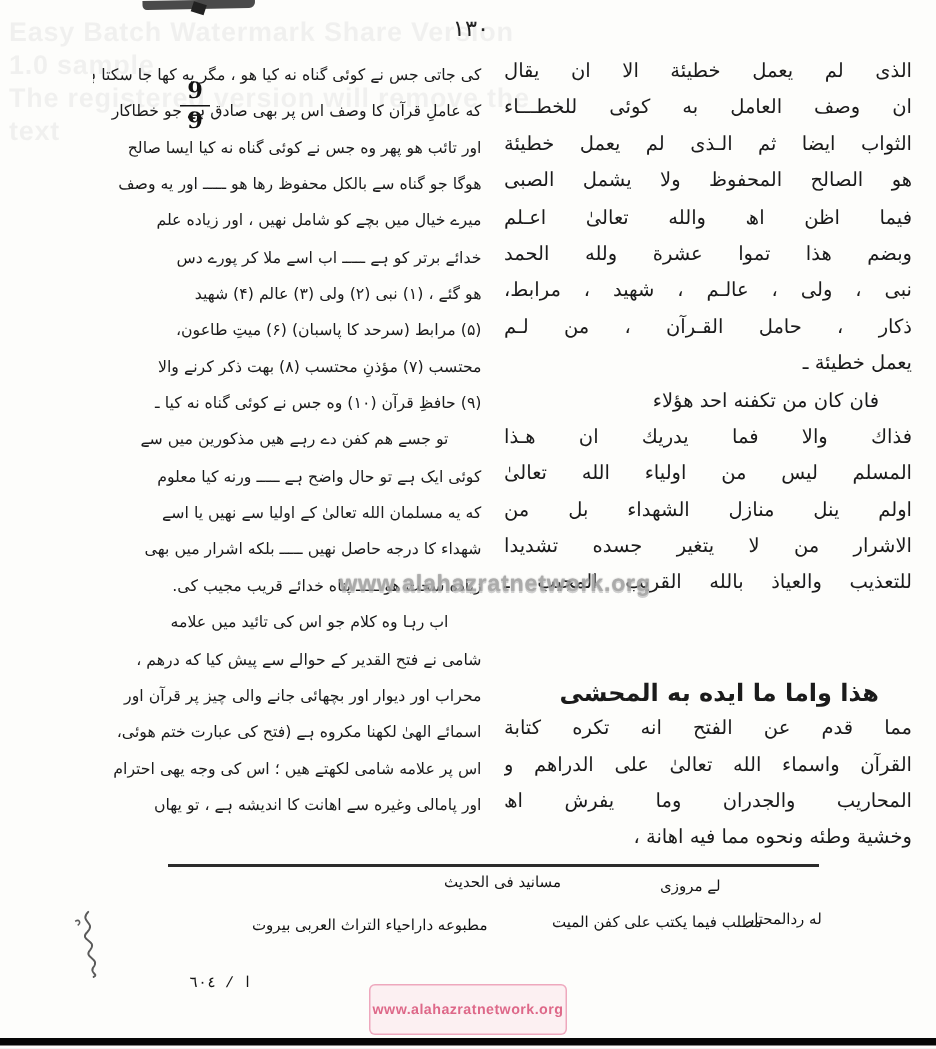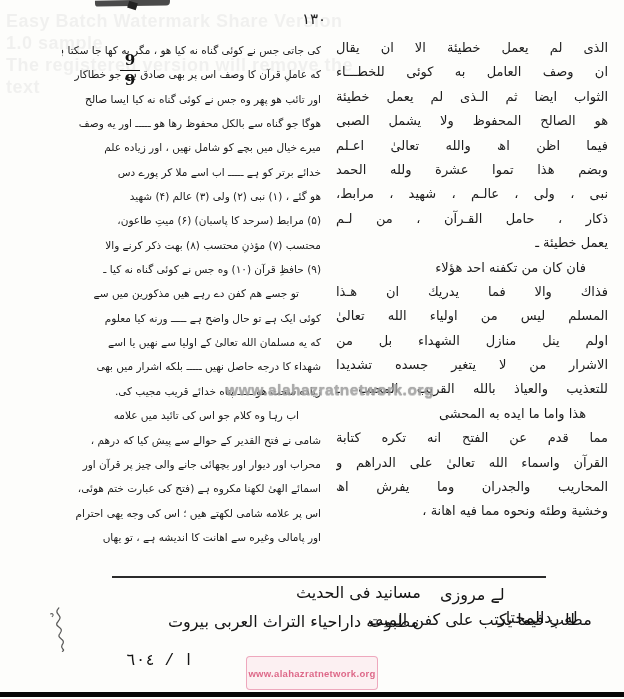--- a/index.html
+++ b/index.html
@@ -30,31 +30,31 @@
   
   .col{position:absolute; direction:rtl;}
   .col .line{overflow:hidden; text-align:right;}
   .col-arabic{left:336px; top:36px; width:272px;}
   .col-arabic .line{height:24.4px; line-height:24.4px; font-size:13px;
     text-align:justify; text-align-last:justify; white-space:nowrap;}
   .col-arabic .line.noj{text-align:left; text-align-last:right;}
   .col-urdu{left:62px; top:38px; width:259px;}
   .col-urdu .line{height:24.35px; line-height:24.35px; font-size:10.5px; white-space:nowrap;}
   .line.indent{padding-right:22px;}
-  .line.lead-bold{font-weight:normal; font-size:13px;}
+  .line.lead-bold{font-weight:bold; font-size:16px;margin-top:48px;}
 
   
   .mid-wm{position:absolute; left:222px; top:381px; width:216px; text-align:center;
     font-family:"Liberation Sans", sans-serif; font-weight:bold; font-size:15.5px;
     color:#9d9d9d; letter-spacing:.5px; opacity:.85;
     text-shadow:0 1px 0 #c8c8c8, 0 0 1px #8a8a8a;}
 
   
   .fn-rule{position:absolute; left:112px; top:576px; width:434px; height:1.5px; background:#2b2b2b;}
-  .fn{position:absolute; direction:rtl; white-space:nowrap; font-size:16px; color:#141414;}
+  .fn{position:absolute; direction:rtl; white-space:nowrap; font-size:10px; color:#141414;}
   .fn1a{left:440px; top:585px;}
   .fn1b{left:296px; top:583px;}
   .fn2a{left:498px; top:608px;}
   .fn2b{left:368px; top:610px;}
   .fn2c{left:168px; top:612px;}
   .fn2d{left:126px; top:650px; letter-spacing:1px;font-family:Liberation Mono, monospace;}
 
   .scribble{position:absolute; left:50px; top:606px; transform:rotate(-14deg); opacity:.8;}
 
   

